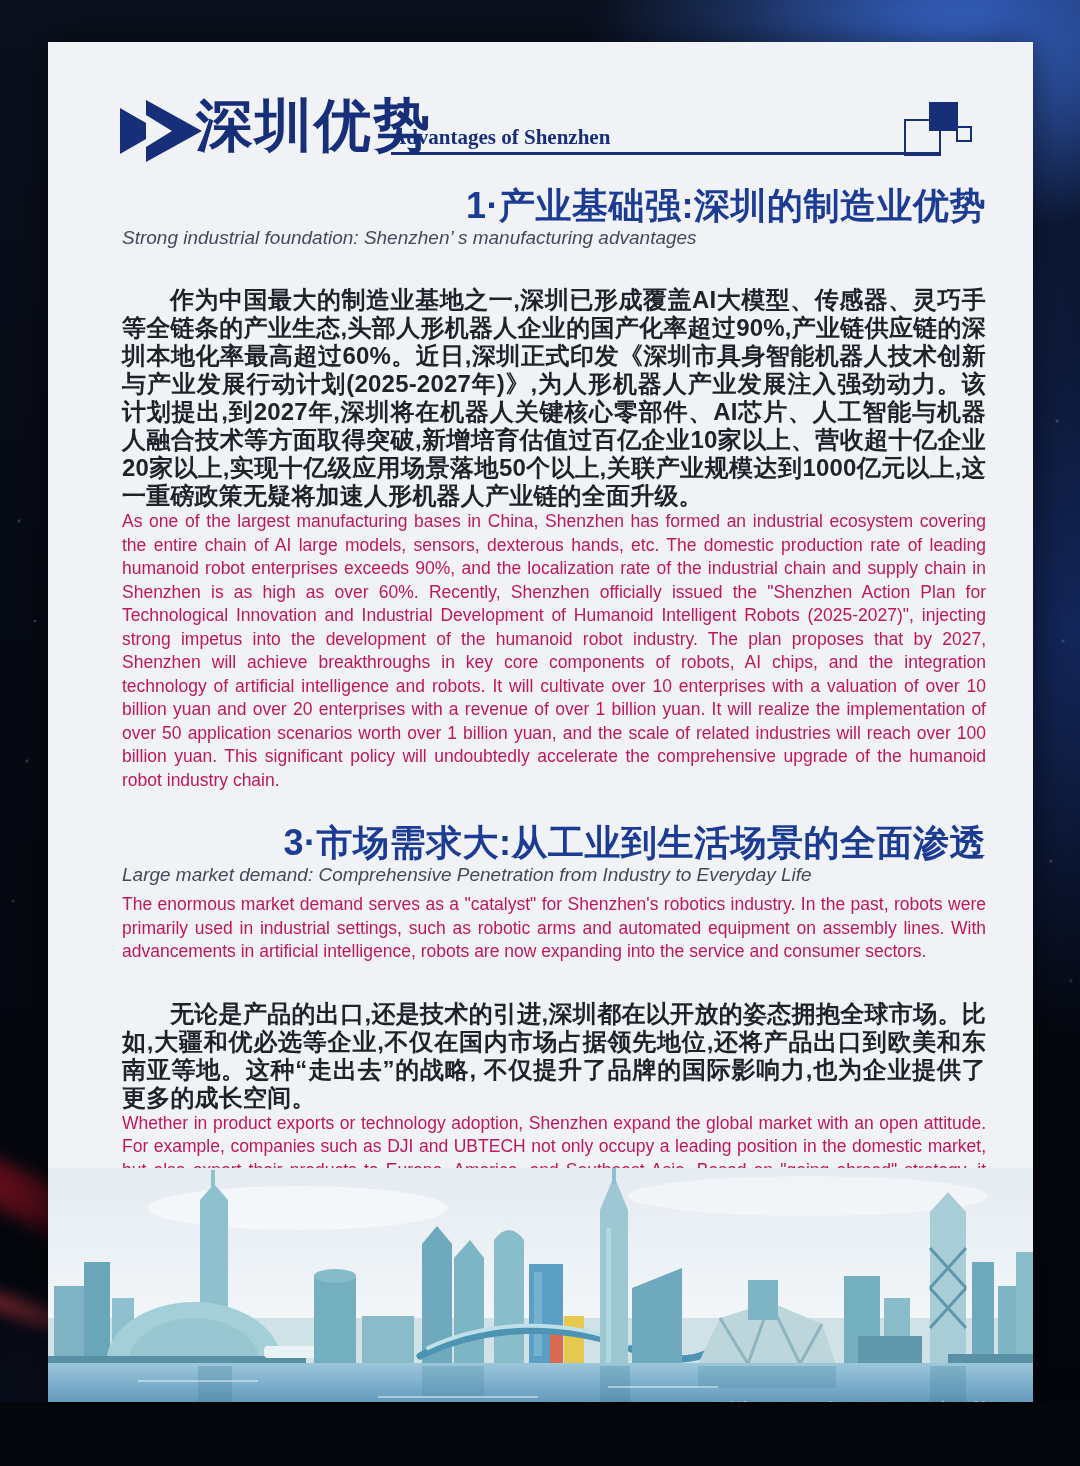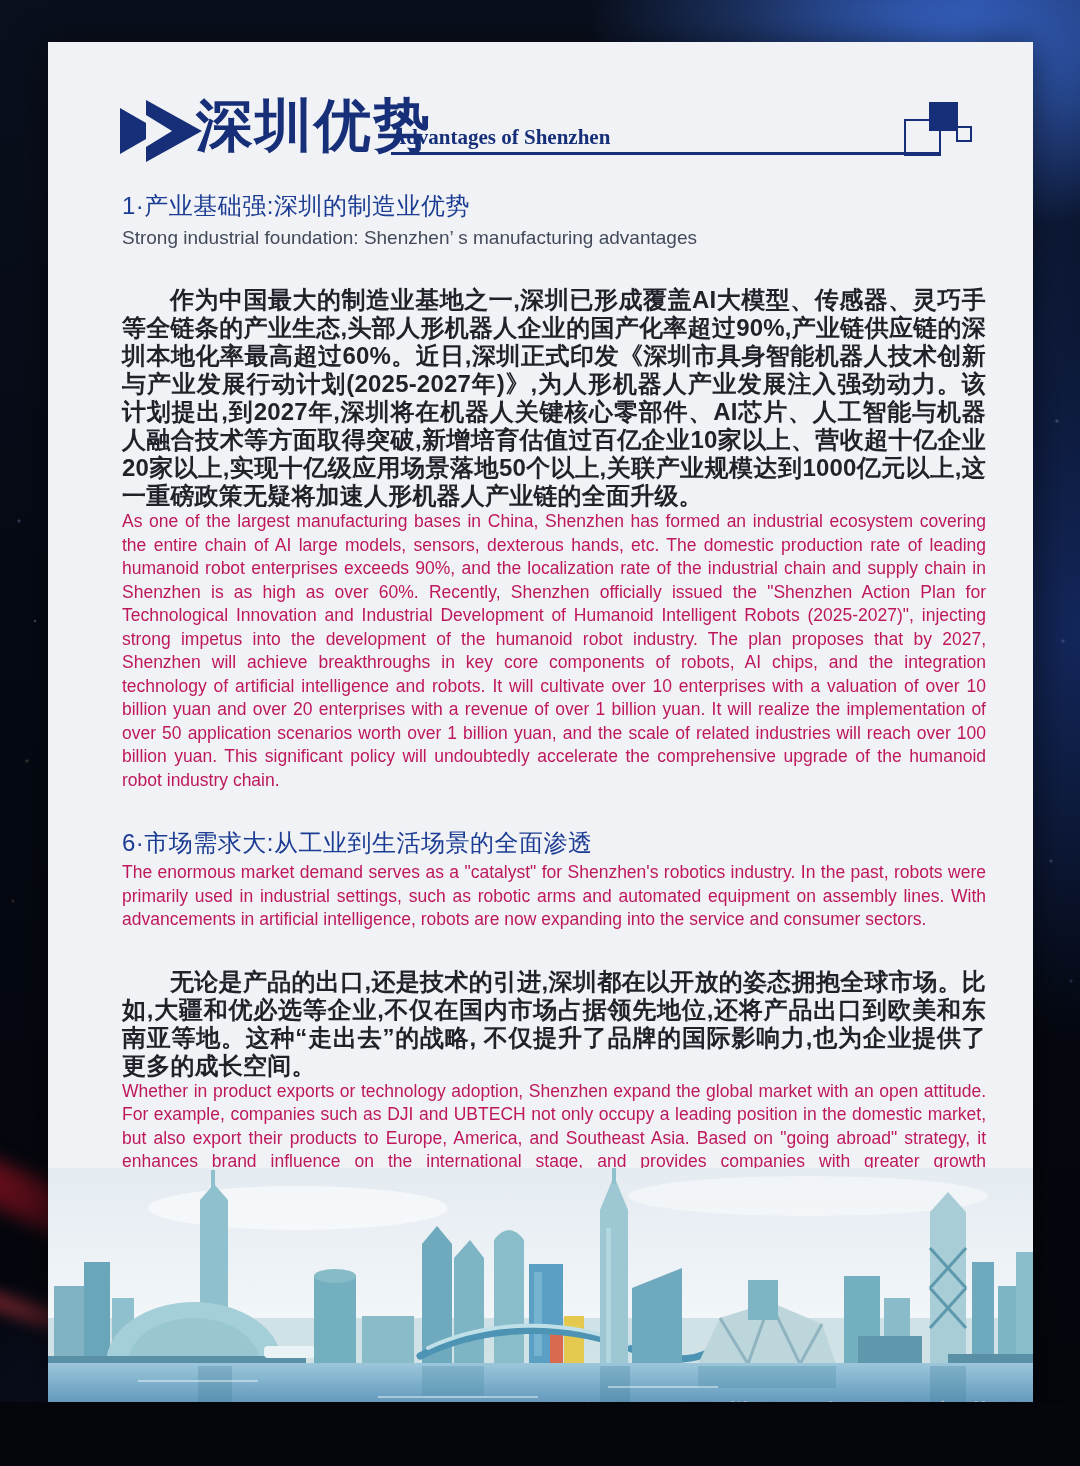--- a/index.html
+++ b/index.html
@@ -41,22 +41,22 @@
     color:var(--accent);letter-spacing:2px;font-family:"Liberation Sans","DejaVu Sans",sans-serif;}
   .title-en{position:absolute;left:343px;top:83px;font-size:21px;font-weight:700;color:var(--accent);font-family:Liberation Serif, serif;}
   .hdr-underline{position:absolute;left:343px;top:110px;width:550px;height:3px;background:var(--accent);}
   .sq-outline{position:absolute;left:856px;top:77px;width:37px;height:37px;border:2px solid var(--accent);background:transparent;}
   .sq-fill{position:absolute;left:881px;top:60px;width:29px;height:29px;background:var(--accent);}
   .sq-small{position:absolute;left:908px;top:84px;width:16px;height:16px;border:2px solid var(--accent);}
   
   .content{position:absolute;left:74px;top:146px;width:864px;}
   section{display:block;}
   .sec-gap{margin-top:33px;}
-  h2{font-size:24px;line-height:36px;font-weight:400;color:var(--heading);letter-spacing:.5px;}
-  .sub{font-size:19px;line-height:25px;color:#424a59;margin:1px 0 6px 0;}
+  h2{font-size:36px;line-height:36px;font-weight:700;color:var(--heading);letter-spacing:.5px;text-align:right;}
+  .sub{font-size:19px;line-height:25px;color:#424a59;margin:1px 0 6px 0;font-style:italic;}
   p.zh{font-size:24px;line-height:28px;color:#1f2329;text-align:justify;text-indent:2em;
     font-weight:600;letter-spacing:.2px;margin-top:36px;}
   p.en{font-size:17.5px;line-height:23.5px;color:#be185d;text-align:justify;}
   
   .cityscape{position:absolute;left:0;bottom:0;width:985px;height:257px;overflow:hidden;}
   .cityscape svg{display:block;}
   
   .watermark{position:absolute;left:478px;top:1396px;display:flex;align-items:center;gap:14px;
     color:rgba(225,232,240,.55);font-size:31px;letter-spacing:4px;font-weight:600;
     text-shadow:0 1px 3px rgba(0,0,0,.35);}
@@ -86,21 +86,22 @@
 
     <div class="content">
       <section>
         <h2>1·产业基础强:深圳的制造业优势</h2>
         <div class="sub">Strong industrial foundation: Shenzhen’ s manufacturing advantages</div>
         <p class="zh">作为中国最大的制造业基地之一,深圳已形成覆盖AI大模型、传感器、灵巧手等全链条的产业生态,头部人形机器人企业的国产化率超过90%,产业链供应链的深圳本地化率最高超过60%。近日,深圳正式印发《深圳市具身智能机器人技术创新与产业发展行动计划(2025-2027年)》,为人形机器人产业发展注入强劲动力。该计划提出,到2027年,深圳将在机器人关键核心零部件、AI芯片、人工智能与机器人融合技术等方面取得突破,新增培育估值过百亿企业10家以上、营收超十亿企业20家以上,实现十亿级应用场景落地50个以上,关联产业规模达到1000亿元以上,这一重磅政策无疑将加速人形机器人产业链的全面升级。</p>
         <p class="en">As one of the largest manufacturing bases in China, Shenzhen has formed an industrial ecosystem covering the entire chain of AI large models, sensors, dexterous hands, etc. The domestic production rate of leading humanoid robot enterprises exceeds 90%, and the localization rate of the industrial chain and supply chain in Shenzhen is as high as over 60%. Recently, Shenzhen officially issued the "Shenzhen Action Plan for Technological Innovation and Industrial Development of Humanoid Intelligent Robots (2025-2027)", injecting strong impetus into the development of the humanoid robot industry. The plan proposes that by 2027, Shenzhen will achieve breakthroughs in key core components of robots, AI chips, and the integration technology of artificial intelligence and robots. It will cultivate over 10 enterprises with a valuation of over 10 billion yuan and over 20 enterprises with a revenue of over 1 billion yuan. It will realize the implementation of over 50 application scenarios worth over 1 billion yuan, and the scale of related industries will reach over 100 billion yuan. This significant policy will undoubtedly accelerate the comprehensive upgrade of the humanoid robot industry chain.</p>
       </section>
 
       <section class="sec-gap">
-        <h2>6·市场需求大:从工业到生活场景的全面渗透</h2>
+        <h2>3·市场需求大:从工业到生活场景的全面渗透</h2>
+        <div class="sub">Large market demand: Comprehensive Penetration from Industry to Everyday Life</div>
         <p class="en">The enormous market demand serves as a "catalyst" for Shenzhen's robotics industry. In the past, robots were primarily used in industrial settings, such as robotic arms and automated equipment on assembly lines. With advancements in artificial intelligence, robots are now expanding into the service and consumer sectors.</p>
       </section>
 
       <section class="sec-gap">
         <p class="zh">无论是产品的出口,还是技术的引进,深圳都在以开放的姿态拥抱全球市场。比如,大疆和优必选等企业,不仅在国内市场占据领先地位,还将产品出口到欧美和东南亚等地。这种“走出去”的战略, 不仅提升了品牌的国际影响力,也为企业提供了更多的成长空间。</p>
         <p class="en">Whether in product exports or technology adoption, Shenzhen expand the global market with an open attitude. For example, companies such as DJI and UBTECH not only occupy a leading position in the domestic market, but also export their products to Europe, America, and Southeast Asia. Based on "going abroad" strategy, it enhances brand influence on the international stage, and provides companies with greater growth opportunities.</p>
       </section>
     </div>
 
     <div class="cityscape">

